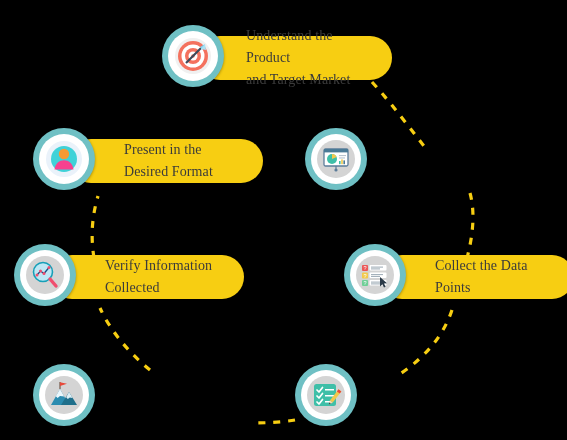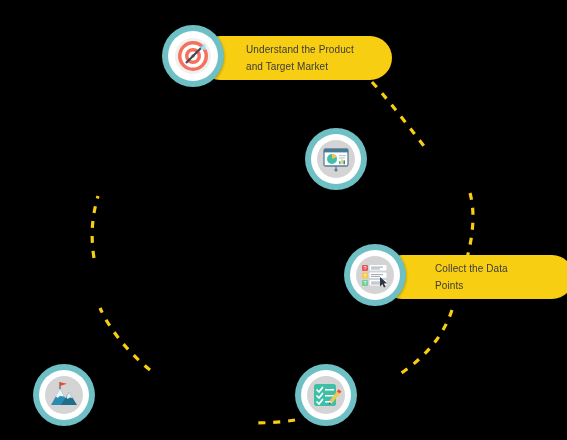--- a/index.html
+++ b/index.html
@@ -34,26 +34,26 @@
     position: absolute;
     top: 0;
     height: 44px;
     border-radius: 22px;
     background: #F7CE12;
     display: flex;
     align-items: center;
     box-sizing: border-box;
   }
   .pill-text {
-    font-size: 10px;
-    line-height: 17px;
+    font-size: 14px;
+    line-height: 22px;
     color: #3B3B3B;
     letter-spacing: 0.1px;
     white-space: pre-line;
-    font-family: Liberation Sans, sans-serif;
+    font-family: Liberation Serif, serif;
   }
   .badge {
     position: absolute;
     top: 0;
     width: 62px;
     height: 62px;
     border-radius: 50%;
     background: #6FC0C4;
     display: flex;
     align-items: center;
@@ -116,20 +116,38 @@
             <circle cx="19" cy="19" r="1.8" fill="#F4715E"></circle>
             <line x1="12" y1="26" x2="27" y2="11" stroke="#3C4858" stroke-width="2.2"></line>
             <path d="M 26 10 L 31 7 L 28 13 Z" fill="#7FD1EF"></path>
             <path d="M 27 12 L 31 7 L 32 13 Z" fill="#A9E2F5"></path>
           </svg>
         </div>
       </div>
     </div>
   </div>
 
+  <div class="node" style="left:33px; top:128px; width:230px; height:64px;">
+    <div class="pill" style="left:36px; top:11px; width:194px; padding-left:55px; padding-right:12px;">
+      <span class="pill-text">Present in the
+Desired Format</span>
+    </div>
+    <div class="badge" style="left:0px; top:0px;">
+      <div class="badge-inner">
+        <div class="badge-disc plain">
+          <svg width="38" height="38" viewBox="0 0 38 38">
+            <circle cx="19" cy="19" r="18" fill="#EAF2FA"></circle>
+            <circle cx="19" cy="19" r="13" fill="#3FD2D8"></circle>
+            <circle cx="19" cy="14" r="5.2" fill="#F79A34"></circle>
+            <path d="M 9.5 29.5 C 10.5 23 14.3 20.3 19 20.3 C 23.7 20.3 27.5 23 28.5 29.5 Z" fill="#F7418F"></path>
+          </svg>
+        </div>
+      </div>
+    </div>
+  </div>
 
   <div class="node" style="left:305px; top:128px; width:230px; height:64px;">
     <div class="badge" style="left:0px; top:0px;">
       <div class="badge-inner">
         <div class="badge-disc">
           <svg width="34" height="34" viewBox="0 0 34 34">
             <rect x="5" y="7" width="24" height="17" rx="1.5" fill="#FFFFFF" stroke="#5B7C99" stroke-width="1.3"></rect>
             <rect x="5" y="7" width="24" height="3.4" fill="#4A7A96"></rect>
             <circle cx="13" cy="17" r="5" fill="#3FBFA8"></circle>
             <path d="M 13 17 L 13 12 A 5 5 0 0 1 17.6 15 Z" fill="#F2C94C"></path>
@@ -139,20 +157,41 @@
             <rect x="22.2" y="17.4" width="1.6" height="4.8" fill="#F2C94C"></rect>
             <rect x="24.4" y="18.4" width="1.6" height="3.8" fill="#4A7A96"></rect>
             <line x1="17" y1="24" x2="17" y2="27" stroke="#5B7C99" stroke-width="1.2"></line>
             <circle cx="17" cy="28" r="1.6" fill="#5B7C99"></circle>
           </svg>
         </div>
       </div>
     </div>
   </div>
 
+  <div class="node" style="left:14px; top:244px; width:230px; height:64px;">
+    <div class="pill" style="left:36px; top:11px; width:194px; padding-left:55px; padding-right:12px;">
+      <span class="pill-text">Verify Information
+Collected</span>
+    </div>
+    <div class="badge" style="left:0px; top:0px;">
+      <div class="badge-inner">
+        <div class="badge-disc">
+          <svg width="34" height="34" viewBox="0 0 34 34">
+            <circle cx="15" cy="14" r="9.5" fill="#BEE8F5" stroke="#18A0B8" stroke-width="1.6"></circle>
+            <polyline points="9,17 12.5,13 16,15.5 21,9.5" fill="none" stroke="#1C4E80" stroke-width="1.3"></polyline>
+            <circle cx="9" cy="17" r="1.5" fill="#F04E6E"></circle>
+            <circle cx="12.5" cy="13" r="1.5" fill="#F04E6E"></circle>
+            <circle cx="16" cy="15.5" r="1.5" fill="#F04E6E"></circle>
+            <circle cx="21" cy="9.5" r="1.5" fill="#F04E6E"></circle>
+            <line x1="22" y1="21" x2="28" y2="28" stroke="#F04E6E" stroke-width="3.4" stroke-linecap="round"></line>
+          </svg>
+        </div>
+      </div>
+    </div>
+  </div>
 
   <div class="node" style="left:344px; top:244px; width:230px; height:64px;">
     <div class="pill" style="left:36px; top:11px; width:194px; padding-left:55px; padding-right:12px;">
       <span class="pill-text">Collect the Data
 Points</span>
     </div>
     <div class="badge" style="left:0px; top:0px;">
       <div class="badge-inner">
         <div class="badge-disc">
           <svg width="34" height="34" viewBox="0 0 34 34">

